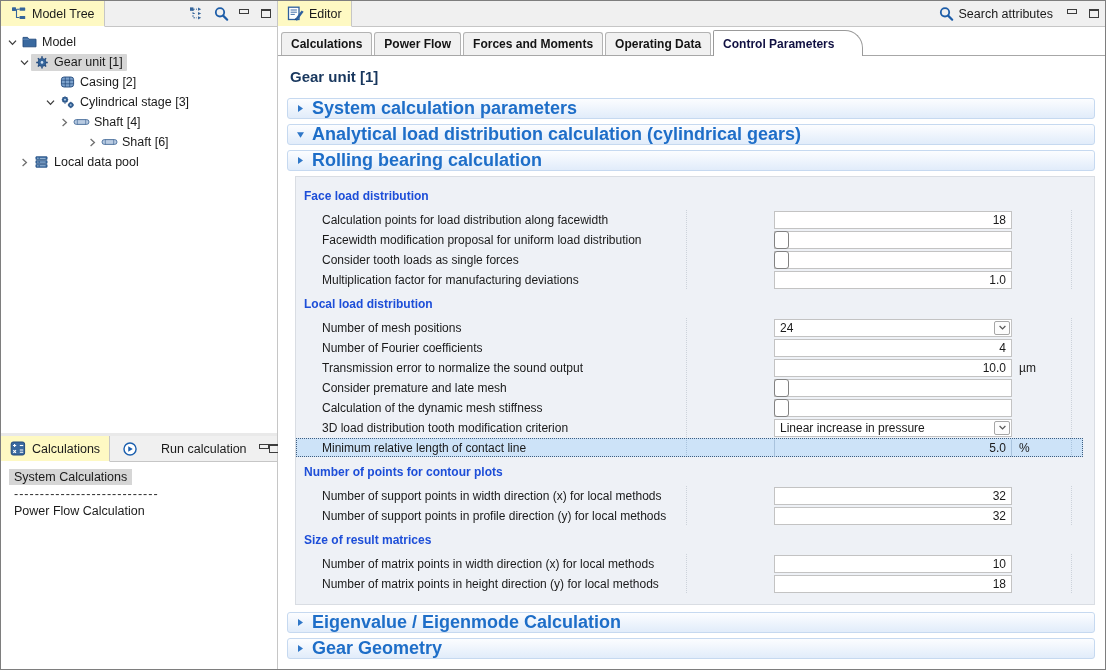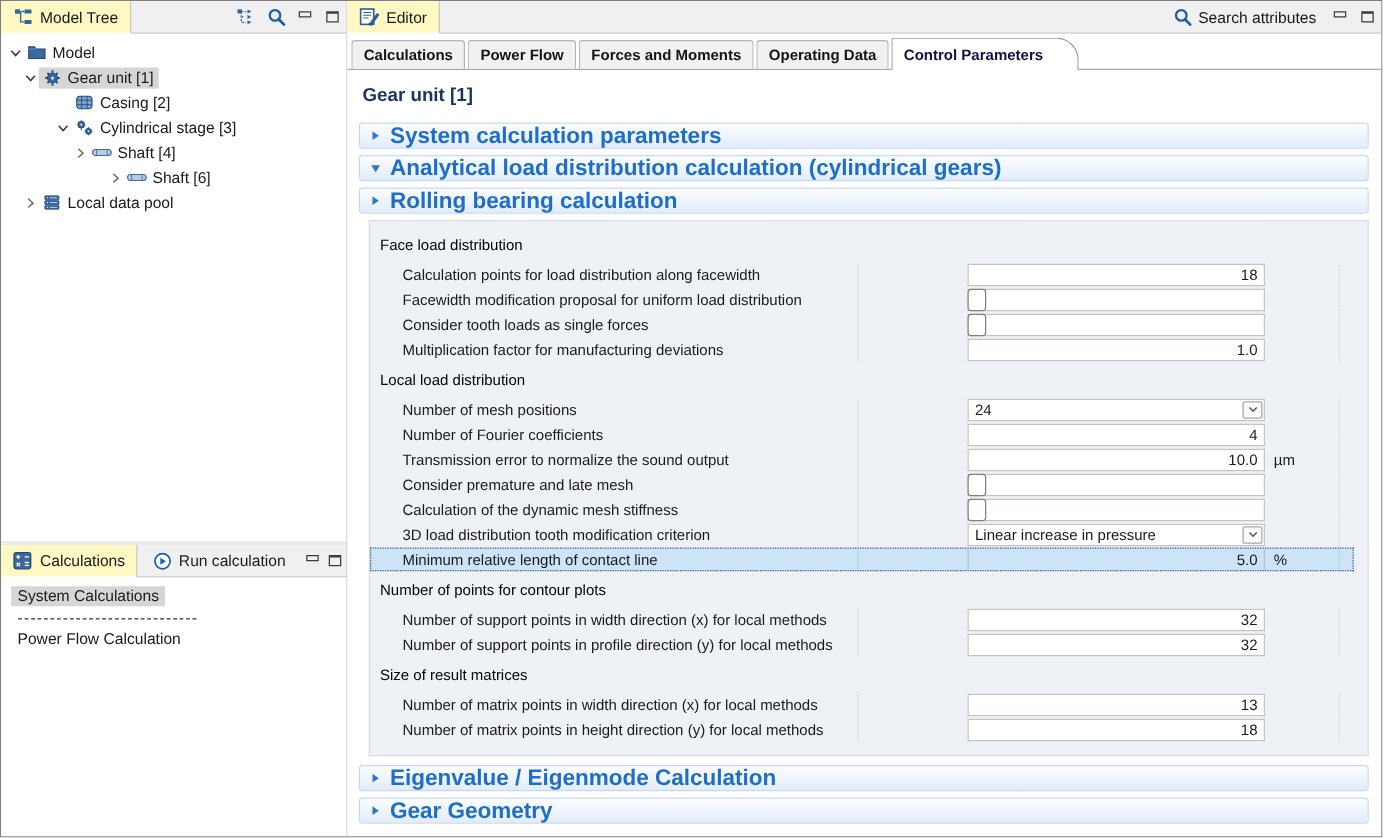--- a/index.html
+++ b/index.html
@@ -21,42 +21,42 @@
   .model-tree-panel { height:432px; flex:none; display:flex; flex-direction:column; }
   .calc-panel { flex:1; display:flex; flex-direction:column; border-top:3px solid #e9e9e9; }
 
   .tree { flex:1; background:#fff; padding-top:5px; overflow:hidden; }
   .trow { height:20px; display:flex; align-items:center; font-size:12.5px; cursor:default; white-space:nowrap; }
   .chev { width:14px; flex:none; display:flex; align-items:center; justify-content:center; cursor:pointer; }
   .selbox { display:flex; align-items:center; gap:4px; padding:1px 4px 1px 2px; border-radius:1px; }
   .selbox.selected { background:#d6d6d6; }
   .nicon { width:17px; height:15px; flex:none; display:flex; align-items:center; justify-content:center; }
 
-  .run-btn { display:flex; align-items:center; gap:4px; padding:0 12px; font-size:12.5px; cursor:pointer; white-space:nowrap; }
+  .run-btn { display:flex; align-items:center; gap:22px; padding:0 12px; font-size:12.5px; cursor:pointer; white-space:nowrap; }
   .calc-list { flex:1; background:#fff; padding:7px 8px; font-size:12.5px; }
   .calc-item { width:fit-content; padding:1px 5px; margin-bottom:1px; cursor:pointer; }
   .calc-item.selected { background:#d6d6d6; }
   .calc-sep { padding:1px 5px; color:#2c2c2c; letter-spacing:1px; margin-bottom:1px; }
 
   
   .right-col { flex:1; display:flex; flex-direction:column; background:#fff; min-width:0; }
   .search-label { display:flex; align-items:center; font-size:12.5px; padding-right:8px; cursor:pointer; }
 
   .subtabs { display:flex; align-items:flex-end; padding:3px 0 0 3px; background:#fff; border-bottom:1px solid #a7a7a7; height:29px; flex:none; }
   .subtab { font-weight:bold; font-size:12px; background:#f1f1f1; border:1px solid #b3b3b3; border-bottom:none; border-radius:3px 3px 0 0; margin-right:2px; height:23px; display:flex; align-items:center; padding:0 9px; color:#141414; cursor:pointer; white-space:nowrap; }
   .subtab.active { background:#fff; border-color:#9a9a9a; border-radius:2px 18px 0 0; padding-right:28px; height:26px; margin-bottom:-1px; color:#101042; z-index:2; }
 
   .editor-body { flex:1; padding:8px 10px 0 9px; overflow:hidden; }
   .page-title { font-size:15px; font-weight:bold; color:#17365d; margin:4px 0 13px 3px; }
 
   .sec-header { height:21px; display:flex; align-items:center; gap:7px; padding-left:8px; background:linear-gradient(#fcfdff,#e1ecfa); border:1px solid #c6d9f0; border-radius:3px; color:#1e6ec8; font-weight:bold; font-size:18px; margin-bottom:5px; cursor:pointer; }
   .sec-header .tri { width:9px; display:flex; }
 
   .section-body { margin:1px 0 7px 8px; background:#eef1f6; border:1px solid #d9dde3; padding:12px 0 10px 0; }
-  .group-heading { color:#000000; font-weight:normal; font-size:12px; padding-left:8px; height:17px; margin:8px 0 4px; }
+  .group-heading { color:#1d4ed8; font-weight:bold; font-size:12px; padding-left:8px; height:17px; margin:8px 0 4px; }
   .group:first-child .group-heading { margin-top:0; }
 
   .prow { display:grid; grid-template-columns:390px 88px 238px auto; height:19px; margin-bottom:1px; align-items:center; position:relative; }
   .prow::after { content:''; position:absolute; left:775px; top:0; bottom:0; border-left:1px dotted #ccd2da; }
   .plabel { padding-left:26px; font-size:12px; white-space:nowrap; overflow:hidden; }
   .pgap { border-left:1px dotted #ccd2da; height:100%; }
   .fld { height:18px; background:#fff; border:1px solid #c3c3c3; position:relative; font-size:12px; display:flex; align-items:center; }
   .fld.num { justify-content:flex-end; padding-right:5px; }
   .fld.combo { padding-left:5px; }
   .combo-btn { position:absolute; right:1px; top:1px; bottom:1px; width:16px; border:1px solid #a6a6a6; border-radius:2px; background:#fcfcfc; display:flex; align-items:center; justify-content:center; cursor:pointer; }
@@ -447,21 +447,21 @@
                 <span class="pgap"></span>
                 <div class="fld num">32</div>
                 <span class="unit"></span>
               </div>
             </div>
             <div class="group">
               <div class="group-heading">Size of result matrices</div>
               <div class="prow">
                 <span class="plabel">Number of matrix points in width direction (x)  for local methods</span>
                 <span class="pgap"></span>
-                <div class="fld num">13</div>
+                <div class="fld num">10</div>
                 <span class="unit"></span>
               </div>
               <div class="prow">
                 <span class="plabel">Number of matrix points in height direction (y)  for local methods</span>
                 <span class="pgap"></span>
                 <div class="fld num">18</div>
                 <span class="unit"></span>
               </div>
             </div>
           </div>

